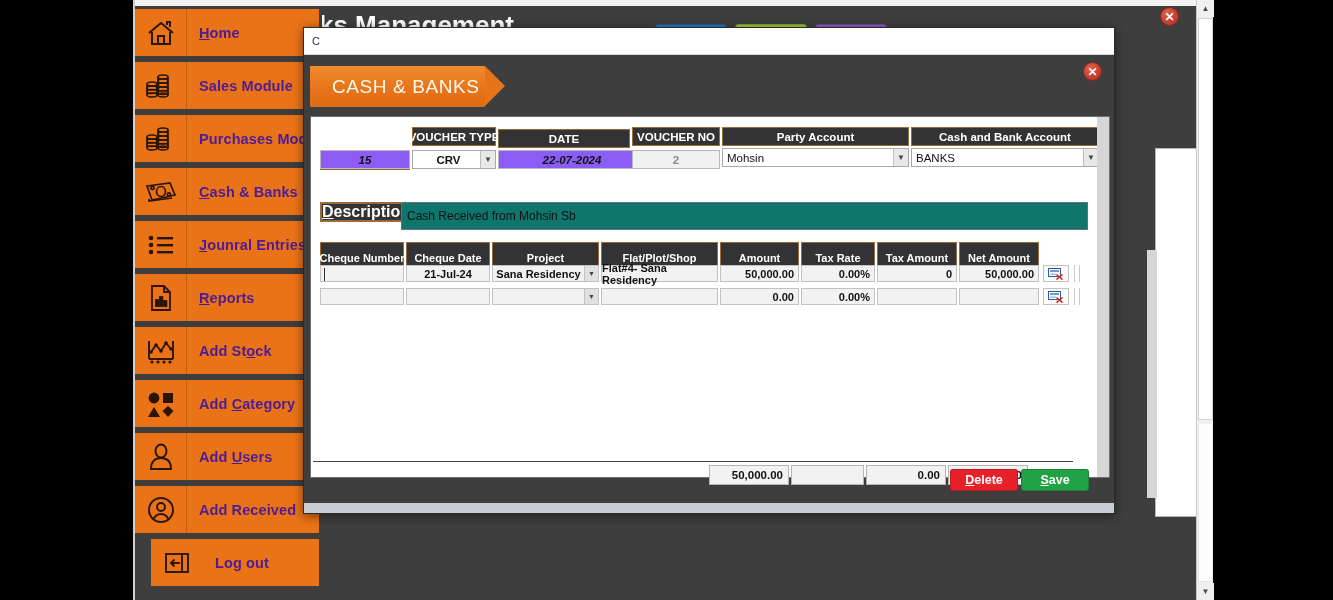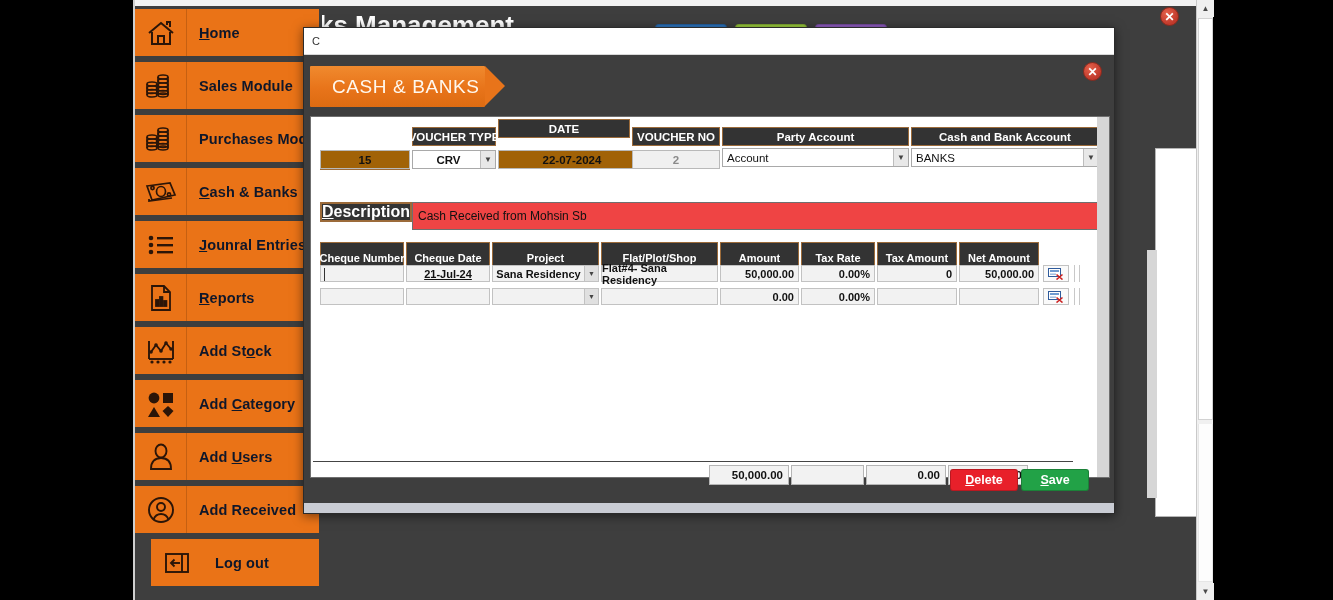--- a/index.html
+++ b/index.html
@@ -40,21 +40,21 @@
   }
   .nav-item:first-child { margin-top: 3px; }
   .nav-icon {
     width: 52px; height: 47px;
     display: flex; align-items: center; justify-content: center;
     flex: 0 0 52px;
     border-right: 1px solid rgba(90,40,0,0.25);
   }
   .nav-icon svg { display: block; }
   .nav-label {
-    color: #0f172a;
+    color: #4c1d95;
     font-size: 14.5px;
     font-weight: bold;
     letter-spacing: 0.1px;
     padding-left: 12px;
     white-space: nowrap;
   }
   .nav-label u { text-decoration: underline; }
   .nav-item.logout { margin-top: 2px; margin-left: 16px; }
   .nav-item.logout .nav-icon { border-right: none; }
 
@@ -181,21 +181,21 @@
     display: flex; align-items: center; justify-content: center;
     height: 19px;
     white-space: nowrap;
   }
   .val-box {
     position: absolute; height: 19px;
     background: #f0f0f0; border: 1px solid #b9b9b9;
     font-size: 11.5px; font-weight: bold; color: #111;
     display: flex; align-items: center; justify-content: center;
   }
-  .val-box.white { background: #a16207; }
+  .val-box.white { background: #8b5cf6; font-style: italic; }
   .val-box.dim { color: #8a8a8a; }
 
   .combo {
     position: absolute; height: 19px;
     background: #ffffff; border: 1px solid #a9a9a9;
     display: flex; align-items: center;
     font-size: 11.5px; color: #111;
   }
   .combo .ctxt { padding-left: 4px; flex: 1; white-space: nowrap; overflow: hidden; }
   .combo .ctxt.ctr { text-align: center; font-weight: bold; }
@@ -208,22 +208,22 @@
 
   
   .desc-label {
     position: absolute; left: 9px; top: 85px; width: 92px; height: 20px;
     background: #333333; border: 2px solid #9c6b3a;
     color: #fff; font-size: 16px; font-weight: bold;
     display: flex; align-items: center; justify-content: center;
   }
   .desc-label u { text-decoration: underline; }
   .desc-input {
-    position: absolute; left: 101px; top: 85px; width: 687px; height: 28px;
-    background: #ef4444; border: 1px solid #6f6f6f;
+    position: absolute; left: 90px; top: 85px; width: 687px; height: 28px;
+    background: #0f766e; border: 1px solid #6f6f6f;
     font-size: 12px; color: #111;
     display: flex; align-items: center; padding-left: 5px;
   }
 
   
   .grid-hdr {
     position: absolute;
     background: #333333; border: 1px solid #9c6b3a;
     color: #ffffff; font-size: 11px; font-weight: bold;
     height: 32px;
@@ -520,37 +520,37 @@
     <div class="dlg-close">✕</div>
 
     <div class="dlg-banner">
       <span class="dlg-banner-text">CASH &amp; BANKS</span>
     </div>
 
     <div class="form-body">
 
       <div class="hdr-cell" style="left:9px;  top:10px; width:90px;margin-top:24px;">Sr. No.</div>
       <div class="hdr-cell" style="left:101px;top:10px; width:84px;">VOUCHER TYPE</div>
-      <div class="hdr-cell" style="left:187px;top:2px; width:132px;">DATE</div>
+      <div class="hdr-cell" style="left:187px;top:12px; width:132px;">DATE</div>
       <div class="hdr-cell" style="left:321px;top:10px; width:88px;">VOUCHER NO</div>
       <div class="hdr-cell" style="left:411px;top:10px; width:187px;">Party Account</div>
       <div class="hdr-cell" style="left:600px;top:10px; width:188px;">Cash and Bank Account</div>
 
       <div class="val-box white" style="left:9px;  top:33px; width:90px;">15</div>
 
       <div class="combo" style="left:101px;top:33px; width:84px;">
         <span class="ctxt ctr">CRV</span>
         <span class="carrow">▼</span>
       </div>
 
       <div class="val-box white" style="left:187px;top:33px; width:148px;">22-07-2024</div>
       <div class="val-box dim" style="left:321px;top:33px; width:88px;">2</div>
 
       <div class="combo" style="left:411px;top:31px; width:187px;">
-        <span class="ctxt">Account</span>
+        <span class="ctxt">Mohsin</span>
         <span class="carrow">▼</span>
       </div>
 
       <div class="combo" style="left:600px;top:31px; width:188px;">
         <span class="ctxt">BANKS</span>
         <span class="carrow">▼</span>
       </div>
 
       <div class="desc-label">
           <span><u>D</u>escription</span>
@@ -560,21 +560,21 @@
       <div class="grid-hdr" style="left:9px;  top:125px; width:84px;">Cheque Number</div>
       <div class="grid-hdr" style="left:95px; top:125px; width:84px;">Cheque Date</div>
       <div class="grid-hdr" style="left:181px;top:125px; width:107px;">Project</div>
       <div class="grid-hdr" style="left:290px;top:125px; width:117px;">Flat/Plot/Shop</div>
       <div class="grid-hdr" style="left:409px;top:125px; width:79px;">Amount</div>
       <div class="grid-hdr" style="left:490px;top:125px; width:74px;">Tax Rate</div>
       <div class="grid-hdr" style="left:566px;top:125px; width:80px;">Tax Amount</div>
       <div class="grid-hdr" style="left:648px;top:125px; width:80px;">Net Amount</div>
 
       <div class="cellbox caret" style="left:9px;  top:148px; width:84px;"></div>
-      <div class="cellbox ctr" style="left:95px; top:148px; width:84px;text-decoration:underline;">21-Jul-24</div>
+      <div class="cellbox ctr" style="left:95px; top:148px; width:84px;">21-Jul-24</div>
       <div class="cellcombo" style="left:181px;top:148px; width:107px;">
         <span class="ct">Sana Residency</span>
         <span class="ca">▼</span>
       </div>
       <div class="cellbox ctr" style="left:290px;top:148px; width:117px;">Flat#4- Sana Residency</div>
       <div class="cellbox rt" style="left:409px;top:148px; width:79px;">50,000.00</div>
       <div class="cellbox rt" style="left:490px;top:148px; width:74px;">0.00%</div>
       <div class="cellbox rt" style="left:566px;top:148px; width:80px;">0</div>
       <div class="cellbox rt" style="left:648px;top:148px; width:80px;">50,000.00</div>
       <div class="rowdel" style="left:732px;top:148px;">

